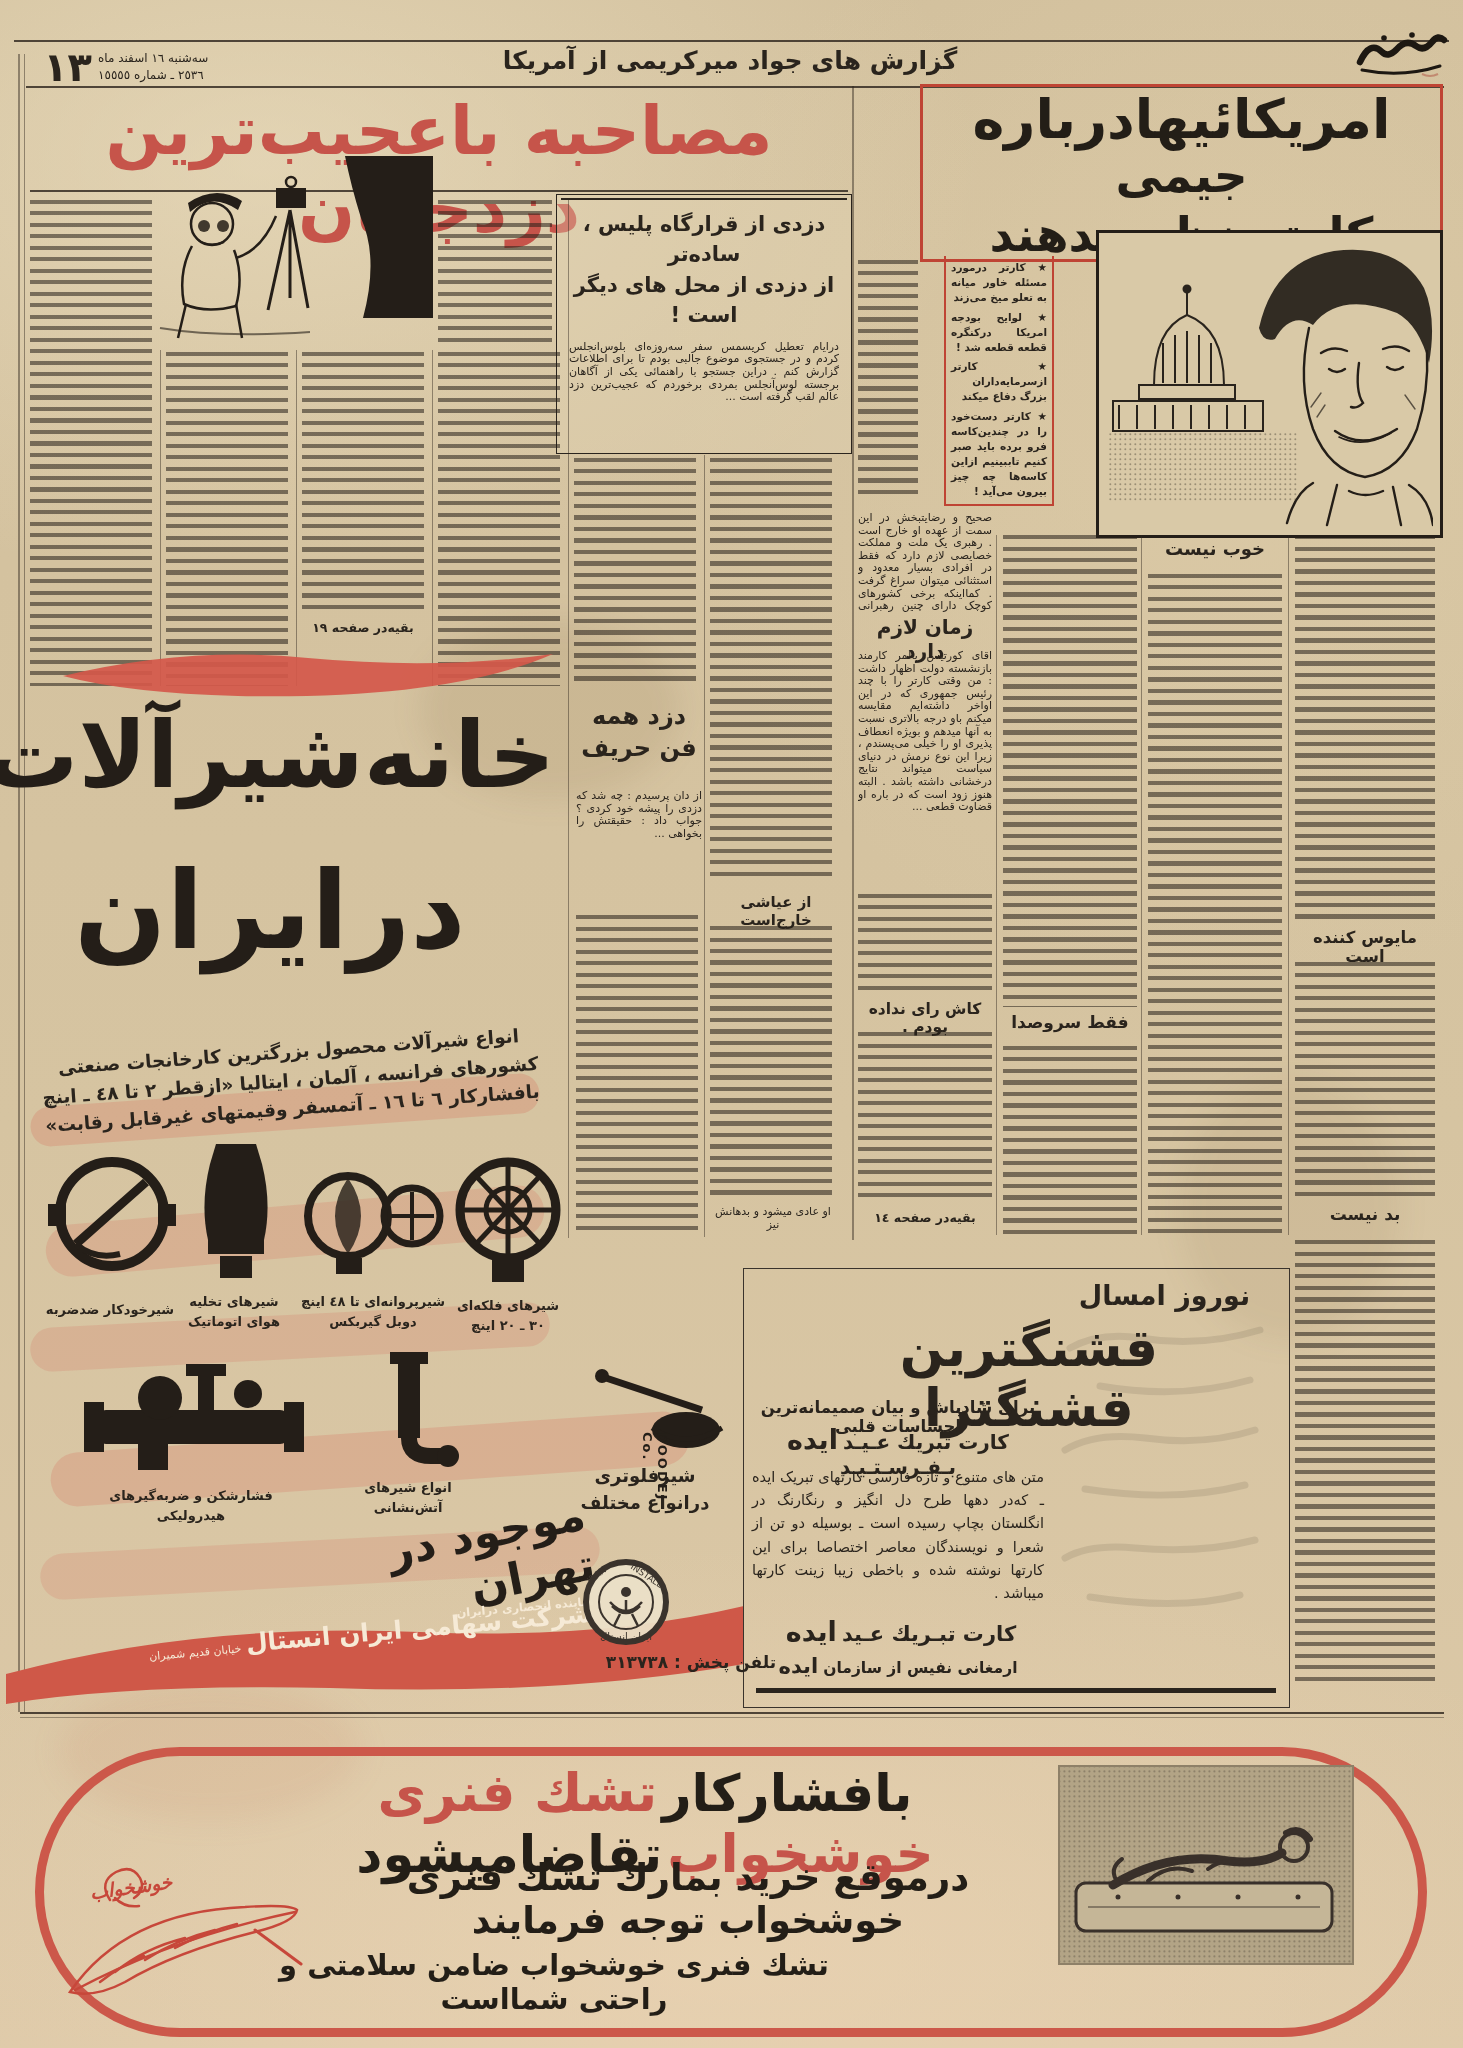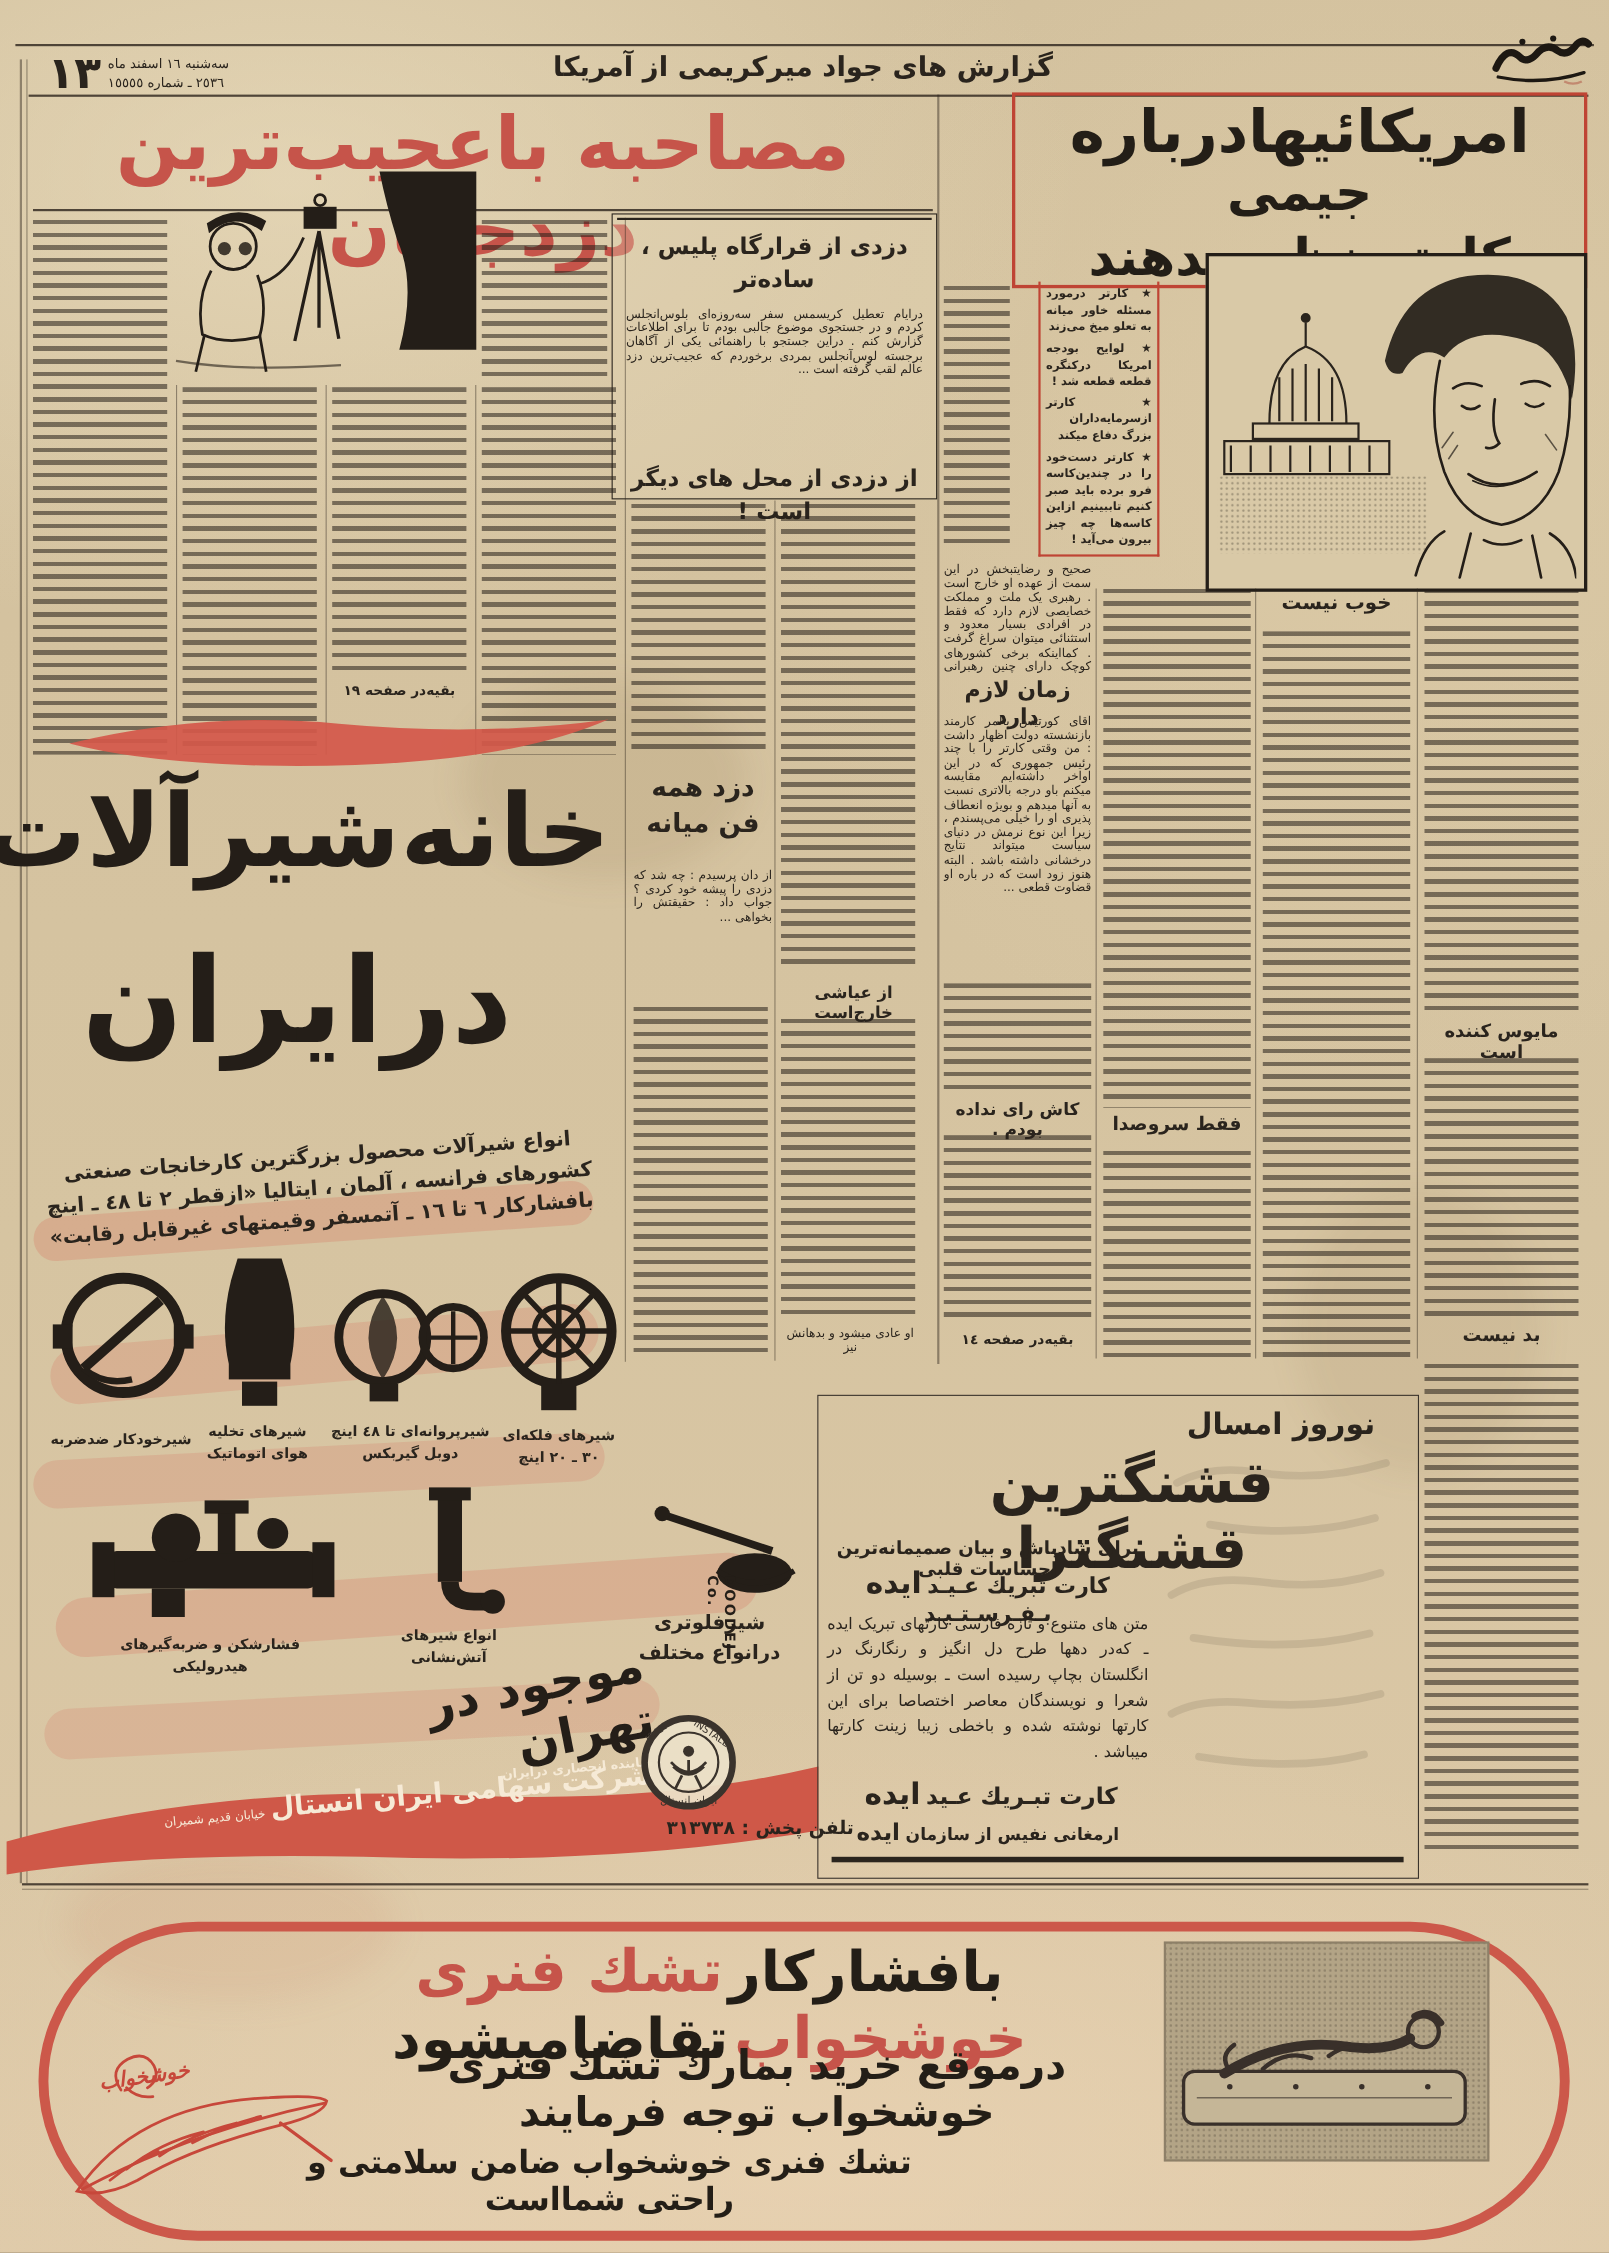--- a/index.html
+++ b/index.html
@@ -73,34 +73,34 @@
       <path d="M52,98 q-14,26 -8,58 q22,10 52,2 q8,-30 -2,-56" fill="none" stroke="#241e18" stroke-width="2.5"></path>
       <path d="M46,156 l-8,34 M96,156 l6,34" stroke="#241e18" stroke-width="2.5"></path>
       <path d="M96,110 q26,-8 40,-42" stroke="#241e18" stroke-width="2.5" fill="none"></path>
       <path d="M20,180 q60,10 150,4" stroke="#241e18" stroke-width="2" fill="none" opacity=".6"></path>
     </svg>
   </div>
 
   <div class="abs" style="left:556px;top:194px;width:294px;height:258px;border:1.5px solid #2a241d;background:rgba(226,212,180,.35);">
     <div style="position:absolute;left:4px;top:3px;right:4px;height:2px;background:#2a241d;"></div>
     <div class="fa b c" style="margin-top:14px;font-size:21px;line-height:1.45;">دزدی از قرارگاه پلیس ، ساده‌تر</div>
+    <div class="fa b c" style="font-size:21px;line-height:1.45;">از دزدی از محل های دیگر است !</div>
     <div class="fa j smalltxt" style="margin:10px 12px 0;height:140px;">درایام تعطیل کریسمس سفر سه‌روزه‌ای بلوس‌آنجلس کردم و در جستجوی موضوع جالبی بودم تا برای اطلاعات گزارش کنم . دراین جستجو با راهنمائی یکی از آگاهان برجسته لوس‌آنجلس بمردی برخوردم که عجیب‌ترین دزد عالم لقب گرفته است ...</div>
-    <div class="fa b c" style="font-size:21px;line-height:1.45;">از دزدی از محل های دیگر است !</div>
   </div>
 
   <div class="abs greek" style="left:30px;top:200px;width:122px;height:486px;"></div>
   <div class="abs greek" style="left:166px;top:352px;width:122px;height:334px;"></div>
   <div class="abs greek" style="left:302px;top:352px;width:122px;height:262px;"></div>
   <div class="abs fa b c" style="left:302px;top:620px;width:122px;font-size:12.5px;">بقیه‌در صفحه ١٩</div>
   <div class="abs greek" style="left:438px;top:200px;width:114px;height:144px;"></div>
   <div class="abs greek" style="left:438px;top:352px;width:122px;height:334px;"></div>
   <div class="abs greek" style="left:574px;top:458px;width:122px;height:228px;"></div>
   <div class="abs greek" style="left:710px;top:458px;width:122px;height:425px;"></div>
 
-  <div class="abs fa sh" style="left:576px;top:700px;width:126px;font-size:24px;line-height:1.35;">دزد همه فن میانه</div>
+  <div class="abs fa sh" style="left:576px;top:700px;width:126px;font-size:24px;line-height:1.35;">دزد همه فن حریف</div>
   <div class="abs fa j smalltxt" style="left:576px;top:790px;width:126px;height:118px;">از دان پرسیدم : چه شد که دزدی را پیشه خود کردی ؟ جواب داد : حقیقتش را بخواهی ...</div>
   <div class="abs greek" style="left:576px;top:915px;width:122px;height:322px;"></div>
   <div class="abs fa sh" style="left:712px;top:893px;width:128px;font-size:15px;">از عیاشی خارج‌است</div>
   <div class="abs greek" style="left:710px;top:926px;width:122px;height:272px;"></div>
   <div class="abs fa smalltxt c" style="left:710px;top:1206px;width:126px;">او عادی میشود و بدهانش نیز</div>
 
   <div class="vrule" style="left:160px;top:350px;height:336px;"></div>
   <div class="vrule" style="left:296px;top:350px;height:336px;"></div>
   <div class="vrule" style="left:432px;top:350px;height:336px;"></div>
   <div class="vrule" style="left:568px;top:198px;height:1040px;"></div>

